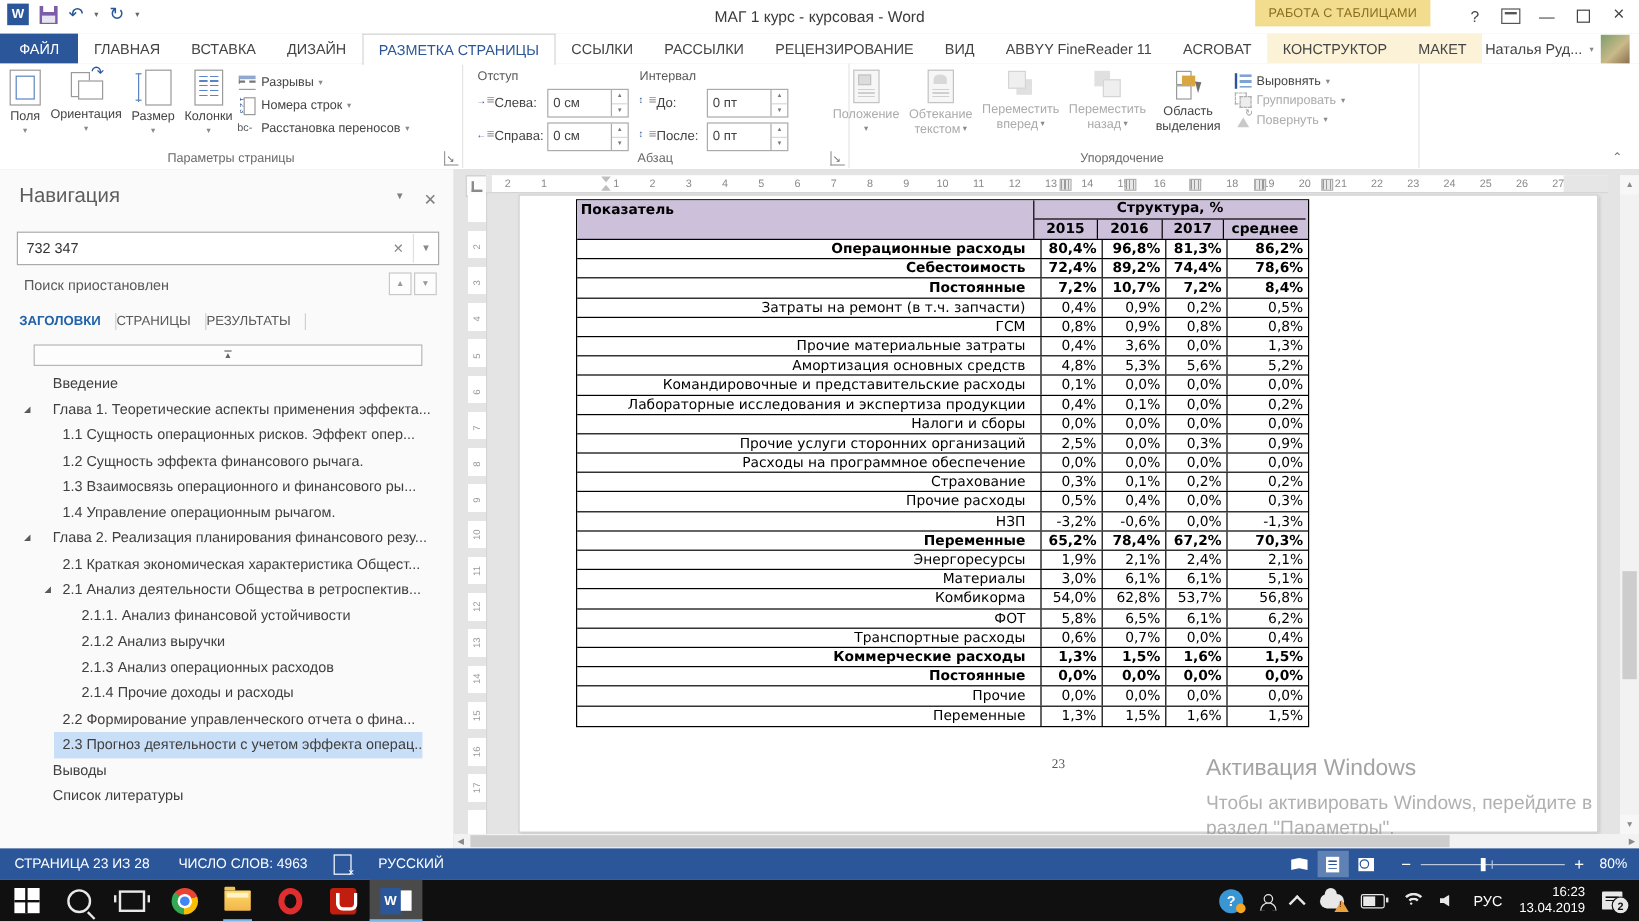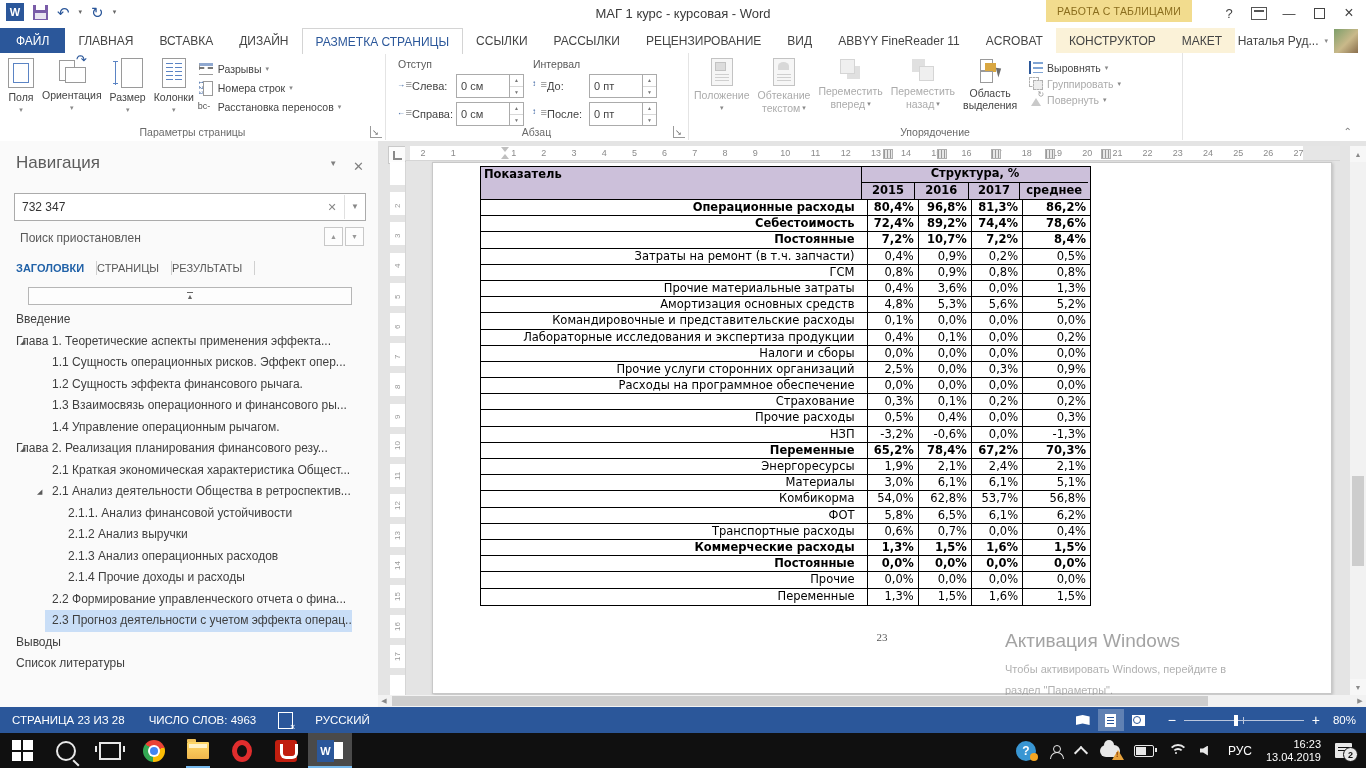--- a/index.html
+++ b/index.html
@@ -114,21 +114,21 @@
   .nav-updown span{width:17px;height:17px;border:1px solid #C8C8C8;background:#FDFDFD;color:#999;font-size:7px;display:flex;align-items:center;justify-content:center;}
   .nav-tabs{position:absolute;left:16px;top:117px;display:flex;align-items:center;height:20px;}
   .ntab{font-size:11px;color:#595959;padding:0 12px;}
   .ntab:first-child{padding-left:0;text-align:right;}
   .ntab.active{color:#2162A8;font-weight:bold;}
   .nav-tabs .vsep{width:1px;height:14px;background:#D0D0D0;}
   .jumpbox{position:absolute;left:28px;top:146px;width:322px;height:16px;border:1px solid #B6B6B6;background:#FDFDFD;display:flex;align-items:center;justify-content:center;}
   .totop{font-size:7px;color:#666;border-top:1px solid #666;padding-top:0px;line-height:7px;}
   .nav-list{position:absolute;left:0;top:168px;right:2px;}
   .nitem{position:relative;height:21.5px;line-height:21.5px;font-size:12px;color:#3F3F3F;white-space:nowrap;overflow:hidden;}
-  .nitem.lvl1{padding-left:16px;} .nitem.lvl2{padding-left:52px;} .nitem.lvl3{padding-left:68px;}
+  .nitem.lvl1{padding-left:44px;} .nitem.lvl2{padding-left:52px;} .nitem.lvl3{padding-left:68px;}
   .nitem.exp:before{content:"◢";position:absolute;font-size:7px;color:#595959;top:0px;}
   .nitem.lvl1.exp:before{left:20px;} .nitem.lvl2.exp:before{left:37px;}
   .nitem.sel{background:#C9DEF7;margin-left:45px;padding-left:7px;margin-right:24px;}
   
   .docarea{position:absolute;left:378px;top:141px;width:988px;height:566px;background:#E4E4E4;overflow:hidden;}
   .tabsel{position:absolute;left:10px;top:5px;width:16px;height:16px;background:#FCFCFC;border:1px solid #C9C9C9;}
   .tabsel:before{content:"";position:absolute;left:4px;top:4px;width:7px;height:7px;border-left:2px solid #8A8A8A;border-bottom:2px solid #8A8A8A;}
   .hruler{position:absolute;left:27px;top:5px;width:935px;height:14px;background:#FFFFFF;box-shadow:0 1px 0 #D5D5D5;}
   .hruler .grayL{position:absolute;left:0;top:0;bottom:0;width:5px;background:#E6E6E6;}
   .hruler .grayR{position:absolute;right:0;top:0;bottom:0;width:37px;background:#E6E6E6;}
@@ -155,21 +155,21 @@
   .trow{display:flex;height:16.2px;border-bottom:1px solid #000;box-sizing:border-box;}
   .trow:last-child{border-bottom:none;}
   .trow.bold{font-weight:bold;}
   .tc{box-sizing:border-box;overflow:hidden;white-space:nowrap;line-height:15px;}
   .tc.lbl{width:380px;padding-left:3px;text-align:right;}
   .tc.v{text-align:right;padding-right:4px;border-left:1px solid #000;}
   .tc.v:nth-child(2){width:52px;margin-left:12px;} .tc.v:nth-child(3){width:54px;} .tc.v:nth-child(4){width:52px;} .tc.v:nth-child(5){width:69px;}
   
   .watermark{position:absolute;left:627px;top:489px;width:360px;}
   .wm1{font-size:19px;color:rgba(140,140,140,0.8);}
-  .wm2{font-size:11px;color:rgba(150,150,150,0.75);margin-top:7px;line-height:21px;}
+  .wm2{font-size:16px;color:rgba(150,150,150,0.75);margin-top:7px;line-height:21px;}
   
   .vscroll{position:absolute;right:0;top:5px;width:16px;height:549px;background:#F2F2F2;}
   .vscroll .sa{position:absolute;left:0;width:16px;height:16px;display:flex;align-items:center;justify-content:center;color:#8A8A8A;font-size:7px;background:#F7F7F7;}
   .vscroll .sa.up{top:0;} .vscroll .sa.dn{bottom:0;}
   .vthumb{position:absolute;left:2px;top:330px;width:12px;height:90px;background:#CDCDCD;}
   .hscroll{position:absolute;left:0;bottom:0;width:988px;height:12px;background:#F2F2F2;}
   .hscroll .sa{position:absolute;top:0;width:12px;height:12px;display:flex;align-items:center;justify-content:center;color:#8A8A8A;font-size:7px;}
   .hscroll .sa.lf{left:0;} .hscroll .sa.rt{right:0;}
   .hthumb{position:absolute;left:14px;top:1px;width:816px;height:10px;background:#CDCDCD;}
   
@@ -375,21 +375,21 @@
             <span class="mini ic-hyph"></span>
             <span>Расстановка переносов</span>
               <span class="dd">▾</span>
           </div>
         </div>
       </div>
       <div class="rg-label">Параметры страницы</div>
       <div class="launcher"></div>
     </div>
 
-    <div class="rgroup" style="left:385px;width:303px;">
+    <div class="rgroup" style="left:385px;width:303px;padding-left:19px;">
       <div style="position:absolute;left:13px;top:5px;" class="subhdr">Отступ</div>
       <div style="position:absolute;left:148px;top:5px;" class="subhdr">Интервал</div>
       <div class="pgfield" style="position:absolute;left:13px;top:21px;">
         <span class="spin-ic il"></span>
         <span class="flabel">Слева:</span>
         <span class="spinbox">
           <span class="val">0 см</span>
           <span class="spinner">
               <span>▲</span>
               <span>▼</span>

